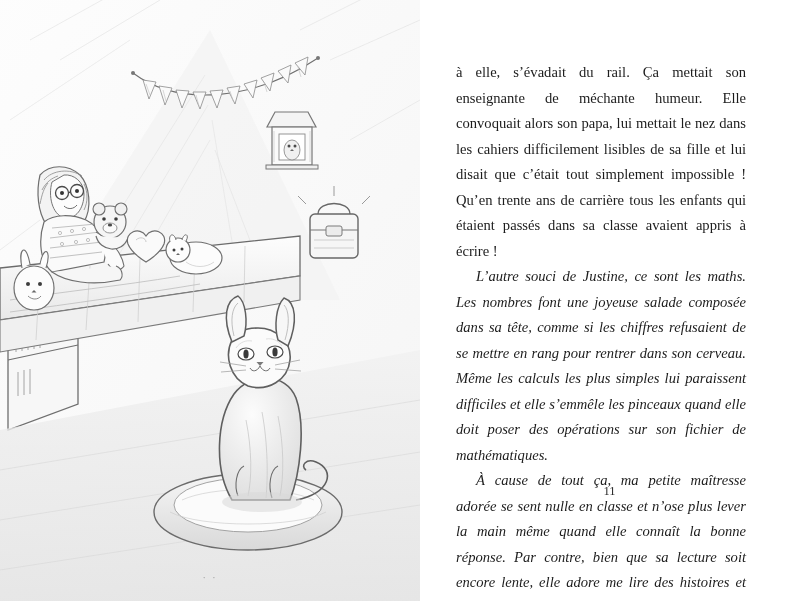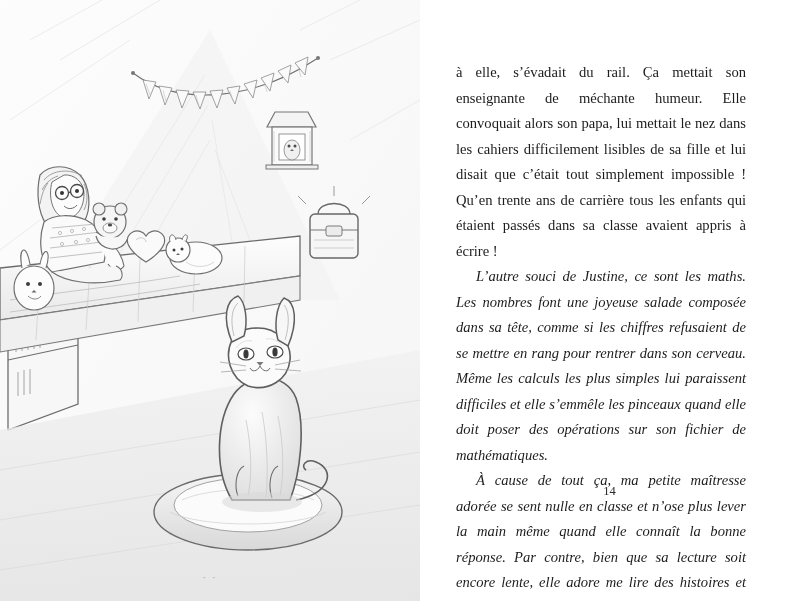--- a/index.html
+++ b/index.html
@@ -373,16 +373,16 @@
     </div>
     <div class="left-page-caption">· ·</div>
   </div>
 
   <div class="page-right">
     <div class="text-column">
       <p>à elle, s’évadait du rail. Ça mettait son enseignante de méchante humeur. Elle convoquait alors son papa, lui mettait le nez dans les cahiers difficilement lisibles de sa fille et lui disait que c’était tout simplement impossible ! Qu’en trente ans de carrière tous les enfants qui étaient passés dans sa classe avaient appris à écrire !</p>
       <p class="indent">L’autre souci de Justine, ce sont les maths. Les nombres font une joyeuse salade composée dans sa tête, comme si les chiffres refusaient de se mettre en rang pour rentrer dans son cerveau. Même les calculs les plus simples lui paraissent difficiles et elle s’emmêle les pinceaux quand elle doit poser des opérations sur son fichier de mathématiques.</p>
       <p class="indent">À cause de tout ça, ma petite maîtresse adorée se sent nulle en classe et n’ose plus lever la main même quand elle connaît la bonne réponse. Par contre, bien que sa lecture soit encore lente, elle adore me lire des histoires et surtout des récits fantastiques avec des chats.</p>
     </div>
-    <div class="page-number">14</div>
+    <div class="page-number">11</div>
   </div>
 
 </div>
 
 </body></html>

